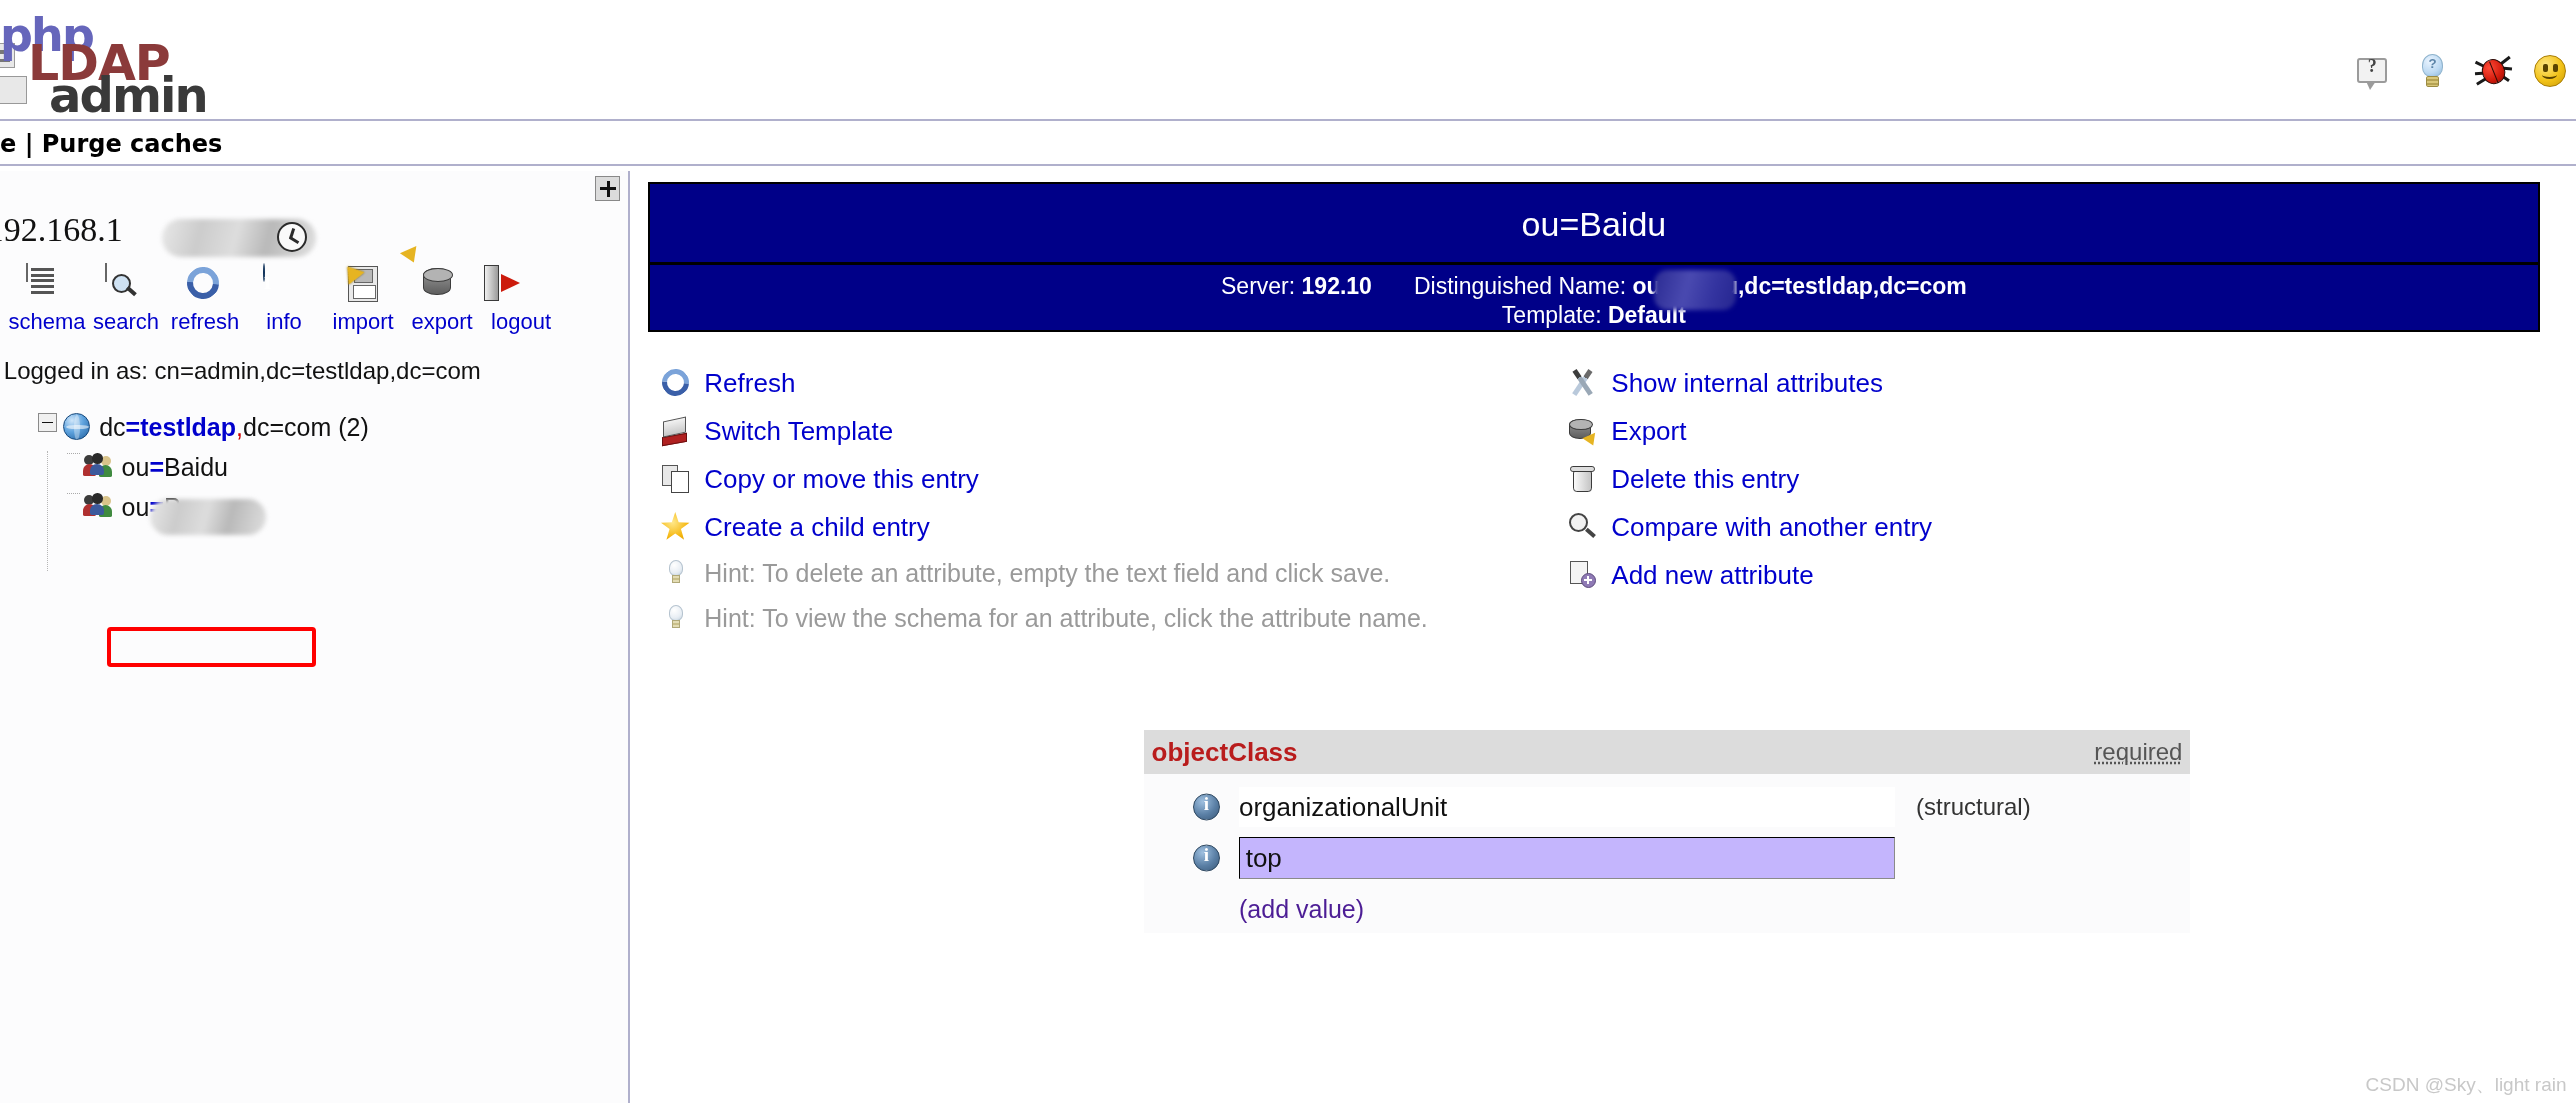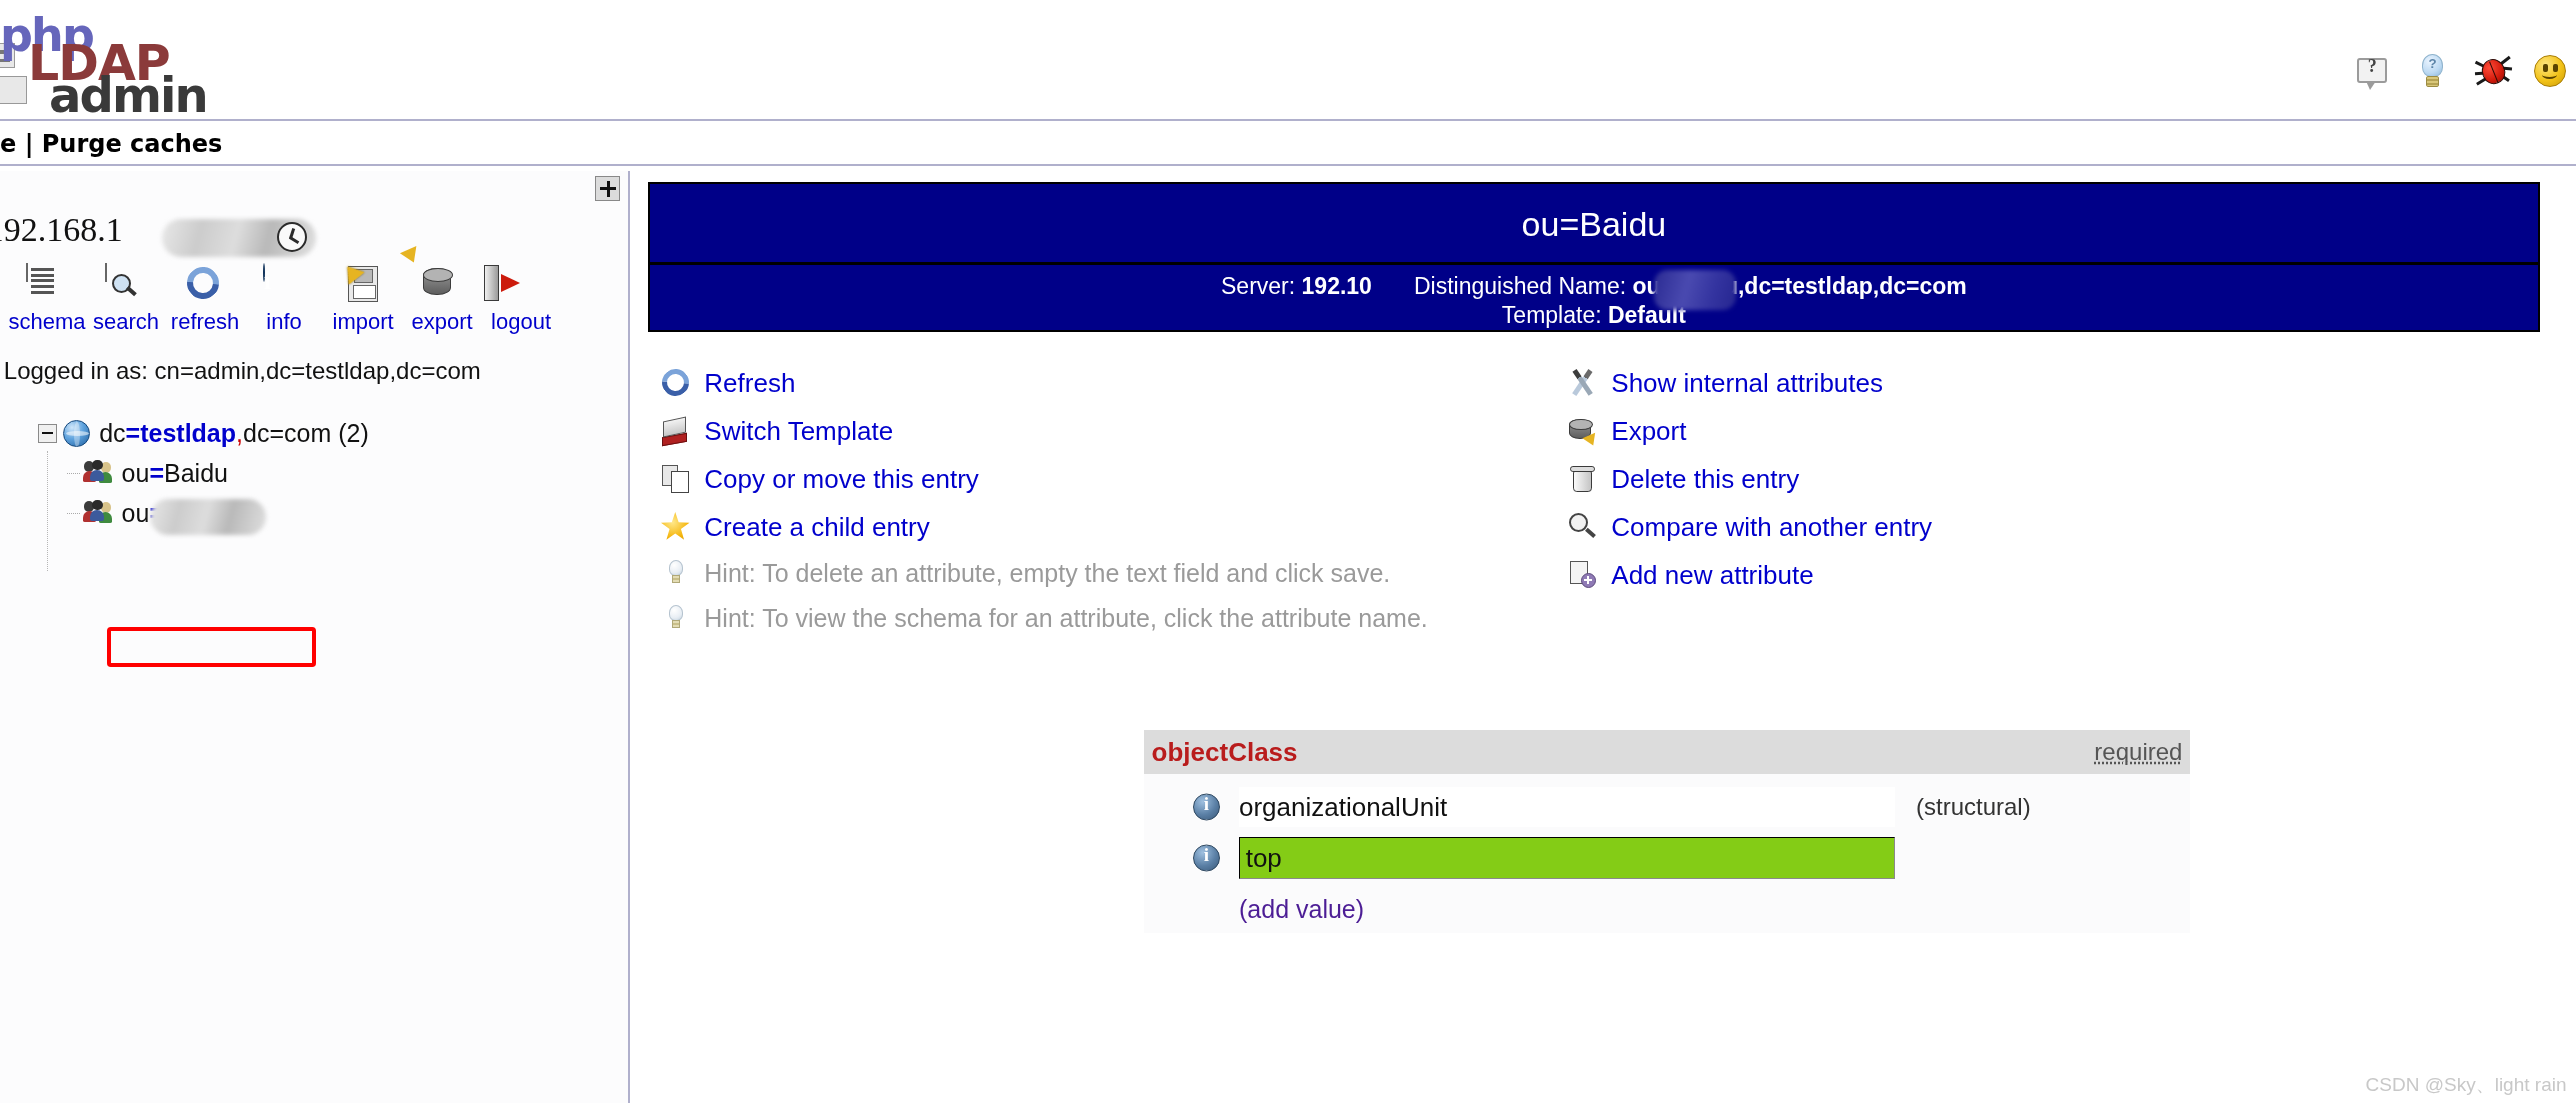--- a/index.html
+++ b/index.html
@@ -362,21 +362,21 @@
   .loggedin {
     position: absolute; left: 3.8px; top: 186px;
     font-size: 24px; color: #111;
     font-family: "Liberation Sans", sans-serif;
     white-space: nowrap;
   }
 
   
   .tree { position: absolute; left: 38px; top: 242px; }
   .tree-row {
-    display: flex; align-items: center;
+    display: flex; 
     height: 40px; position: relative;
     white-space: nowrap;
   }
   .expander {
     width: 19px; height: 19px; background: #f0f0f0;
     border: 1px solid #8a8a8a; position: relative;
     margin-right: 5.7px; cursor: pointer; flex: none;
   }
   .expander::after {
     content: ""; position: absolute; left: 2.9px; top: 7.6px;
@@ -676,21 +676,21 @@
   .ro-value {
     margin-left: 36px;
     width: 656px; height: 40px;
     background: #ffffff;
     font-size: 26px; color: #111; line-height: 40px;
     font-family: "Liberation Sans", sans-serif;
   }
   .txt-input {
     margin-left: 36px;
     width: 656px; height: 42px;
-    background: #84cc16;
+    background: #c4b5fd;
     border: 1.9px solid #000;
     border-right-color: #8a8a8a; border-bottom-color: #8a8a8a;
     font-size: 26px; color: #111;
     padding: 0 5.7px;
     font-family: "Liberation Sans", sans-serif;
     outline: none;
   }
   .row-note {
     font-size: 24px; color: #333; margin-left: 21px;
     font-family: "Liberation Sans", sans-serif; white-space: nowrap;

